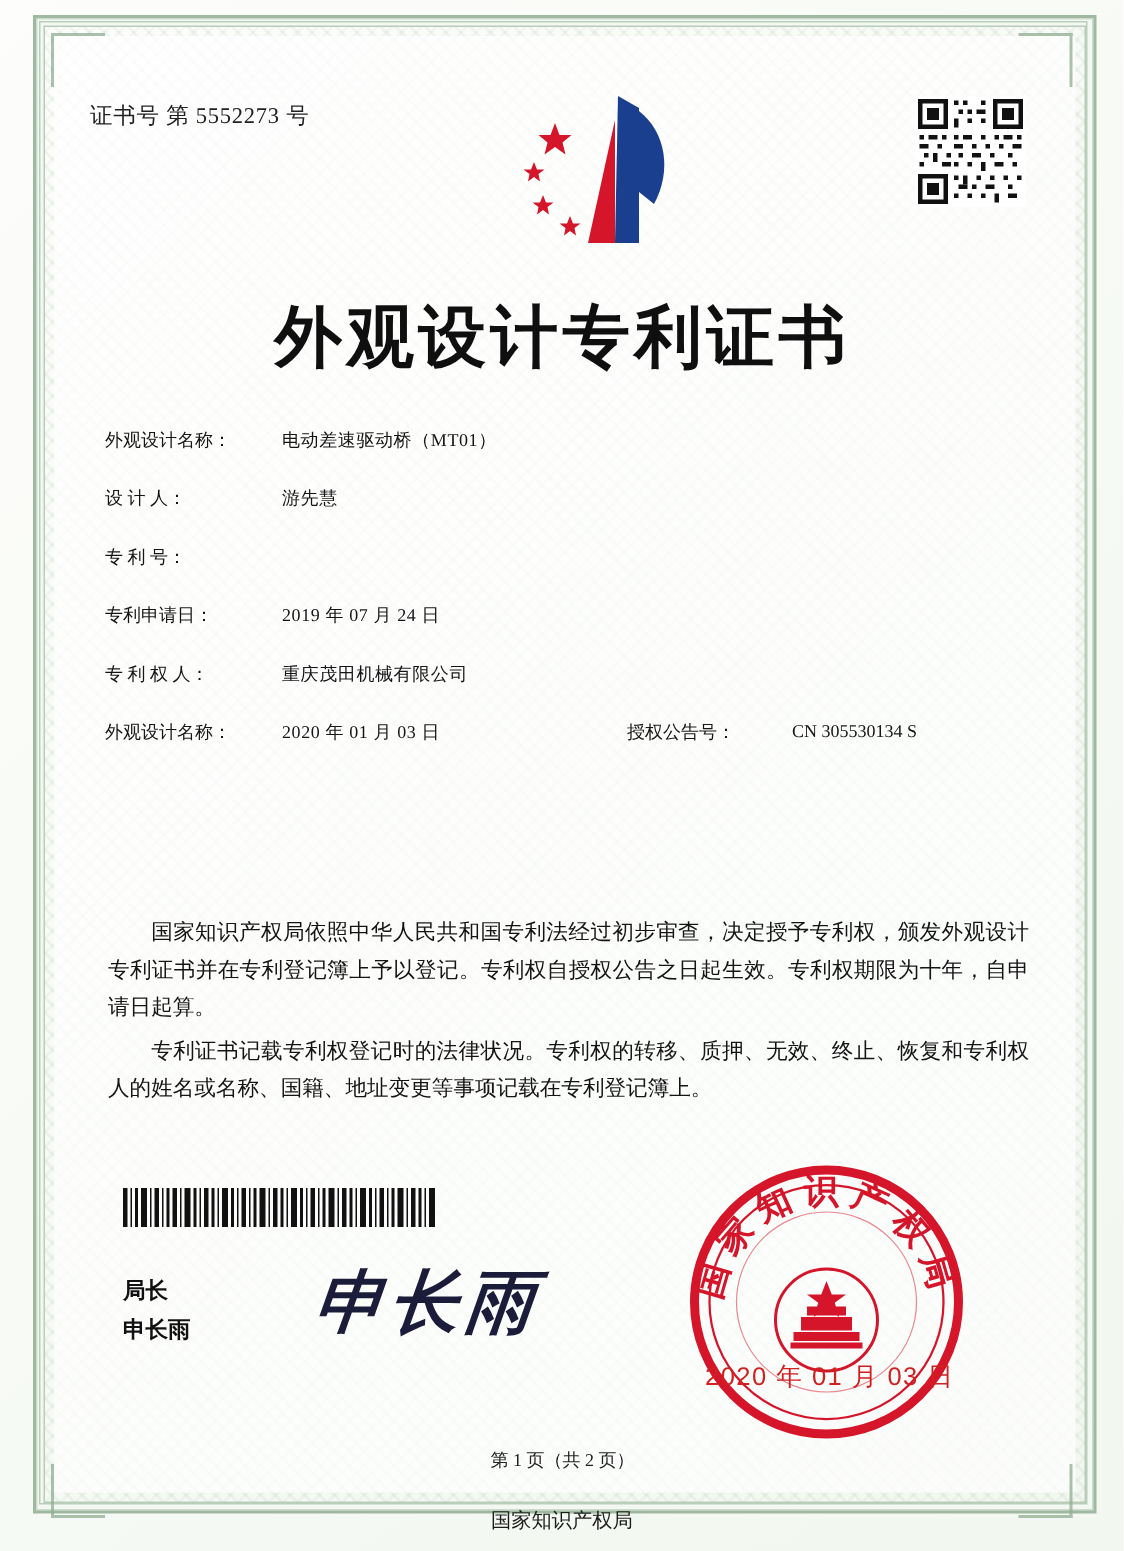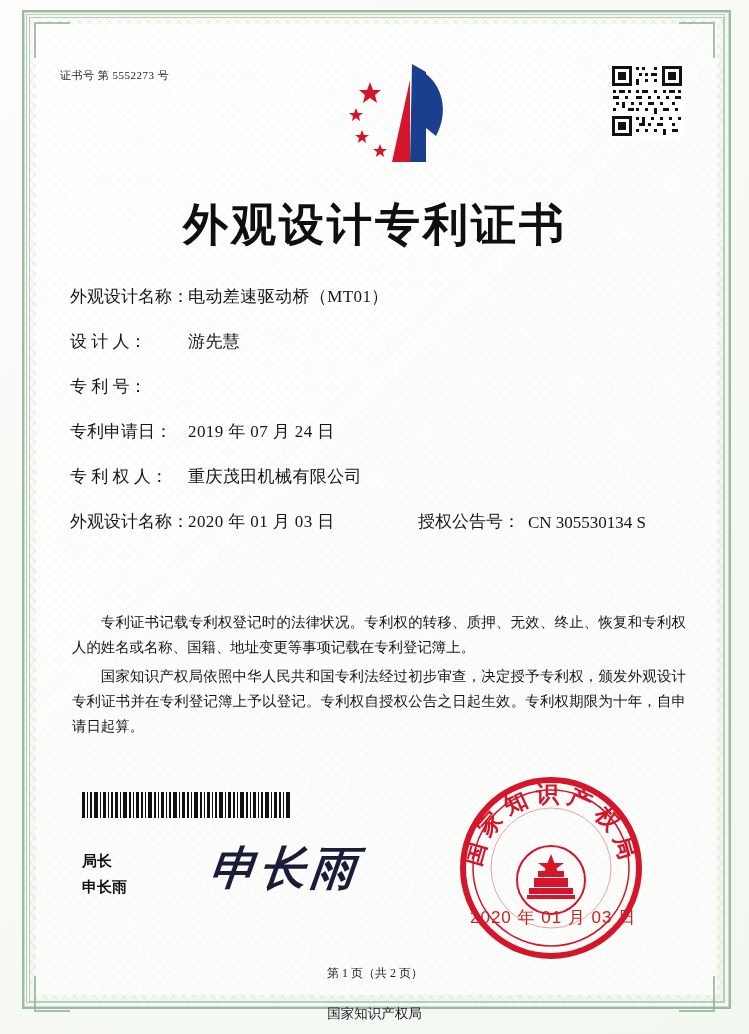--- a/index.html
+++ b/index.html
@@ -62,21 +62,21 @@
   
   .content {
     position: absolute;
     left: 50px; top: 30px;
     width: 650px; height: 960px;
   }
 
   .cert-no {
     position: absolute;
     left: 10px; top: 38px;
-    font-size: 11px;
+    font-size: 15px;
     letter-spacing: .5px;
     color: #222;
     font-family: "Liberation Serif", serif;
   }
 
   
   .logo {
     position: absolute;
     left: 290px; top: 28px;
     width: 120px; height: 115px;
@@ -102,23 +102,23 @@
   }
 
   
   .fields {
     position: absolute;
     left: 20px; top: 255px;
     width: 620px;
   }
   .row {
     display: flex;
-    align-items: flex-end;
+    align-items: flex-start;
     margin-bottom: 22px;
-    font-size: 17px;
+    font-size: 12px;
     color: #151515;
   }
   .row .lbl {
     width: 118px;
     flex: none;
     letter-spacing: 0px;
     white-space: nowrap;
   }
   .row .val {
     flex: 1;
@@ -351,22 +351,22 @@
       <div class="row two">
         <div class="lbl">外观设计名称：</div>
         <div class="val">2020 年 01 月 03 日</div>
         <div class="lbl2">授权公告号：</div>
         <div class="val2">CN 305530134 S</div>
       </div>
 
     </div>
 
     <div class="paras">
+      <p>国家知识产权局依照中华人民共和国专利法经过初步审查，决定授予专利权，颁发外观设计专利证书并在专利登记簿上予以登记。专利权自授权公告之日起生效。专利权期限为十年，自申请日起算。</p>
       <p>专利证书记载专利权登记时的法律状况。专利权的转移、质押、无效、终止、恢复和专利权人的姓名或名称、国籍、地址变更等事项记载在专利登记簿上。</p>
-      <p>国家知识产权局依照中华人民共和国专利法经过初步审查，决定授予专利权，颁发外观设计专利证书并在专利登记簿上予以登记。专利权自授权公告之日起生效。专利权期限为十年，自申请日起算。</p>
     </div>
 
     <div class="barcode">
       <svg viewBox="0 0 212 26" width="212" height="26" preserveAspectRatio="none">
         <g fill="#111">
           <rect x="0" y="0" width="3" height="26"></rect>
             <rect x="5" y="0" width="1" height="26"></rect>
           <rect x="8" y="0" width="2" height="26"></rect>
             <rect x="12" y="0" width="4" height="26"></rect>
           <rect x="18" y="0" width="1" height="26"></rect>

